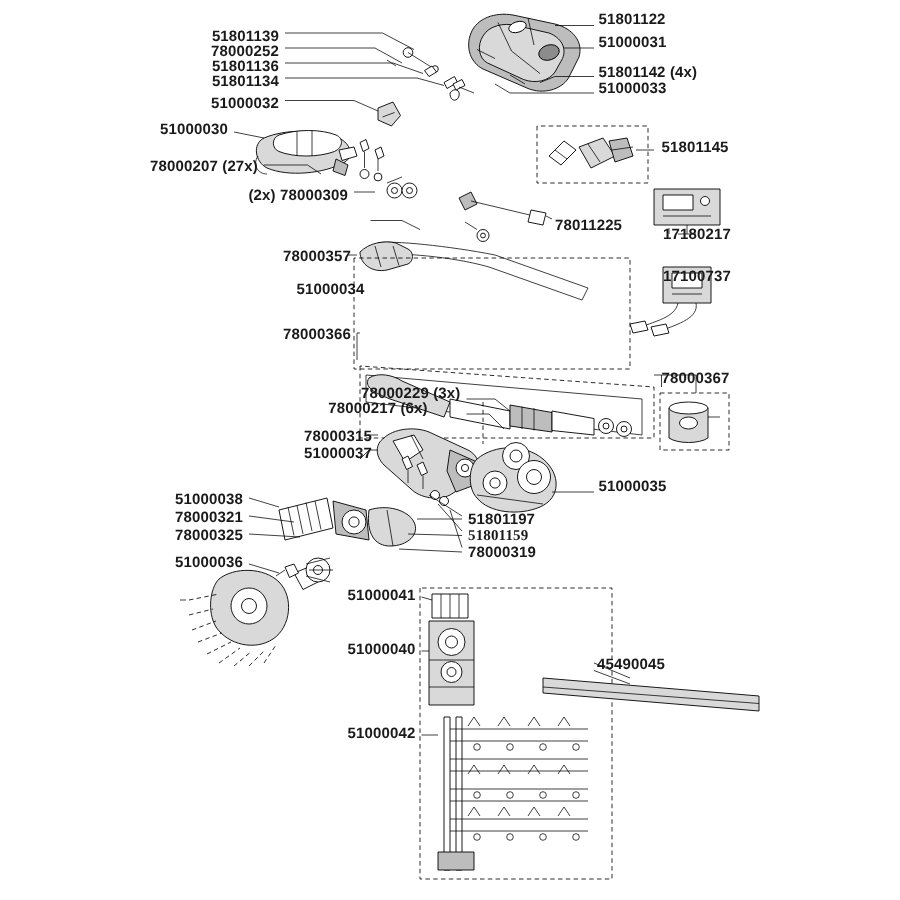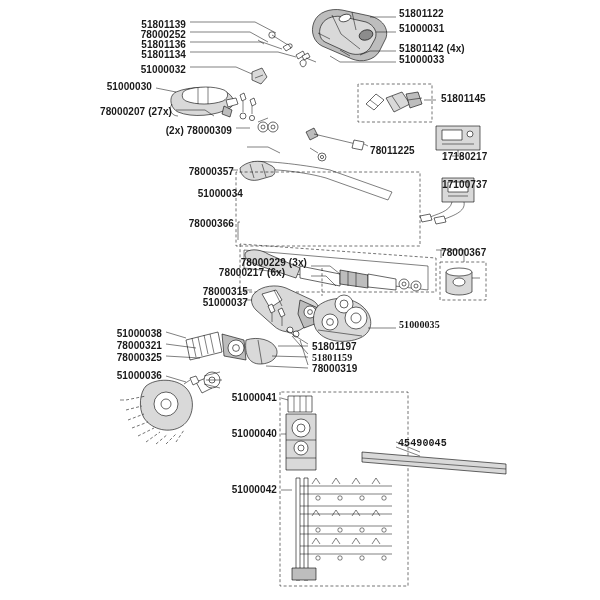--- a/index.html
+++ b/index.html
@@ -369,21 +369,21 @@
   <div class="lbl l" style="left:399px; top:9px;"><b>51801122</b></div>
   <div class="lbl l" style="left:399px; top:24px;"><b>51000031</b></div>
   <div class="lbl l" style="left:399px; top:44px;"><b>51801142 (4x)</b></div>
   <div class="lbl l" style="left:399px; top:55px;"><b>51000033</b></div>
 
   <div class="lbl l" style="left:441px; top:94px;"><b>51801145</b></div>
   <div class="lbl l" style="left:442px; top:152px;"><b>17180217</b></div>
   <div class="lbl l" style="left:442px; top:180px;"><b>17100737</b></div>
   <div class="lbl l" style="left:370px; top:146px;"><b>78011225</b></div>
   <div class="lbl l" style="left:441px; top:248px;"><b>78000367</b></div>
-  <div class="lbl l" style="left:399px; top:320px;font-family:Liberation Serif, serif;"><b>51000035</b></div>
+  <div class="lbl l" style="left:399px; top:320px;"><b>51000035</b></div>
 
   <div class="lbl l" style="left:312px; top:342px;"><b>51801197</b></div>
   <div class="lbl l" style="left:312px; top:353px;font-family:Liberation Serif, serif;"><b>51801159</b></div>
   <div class="lbl l" style="left:312px; top:364px;"><b>78000319</b></div>
 
-  <div class="lbl l" style="left:398px; top:439px;font-family:Liberation Mono, monospace;"><b>45490045</b></div>
+  <div class="lbl l" style="left:398px; top:439px;"><b>45490045</b></div>
 
 </div>
 
 </body></html>

